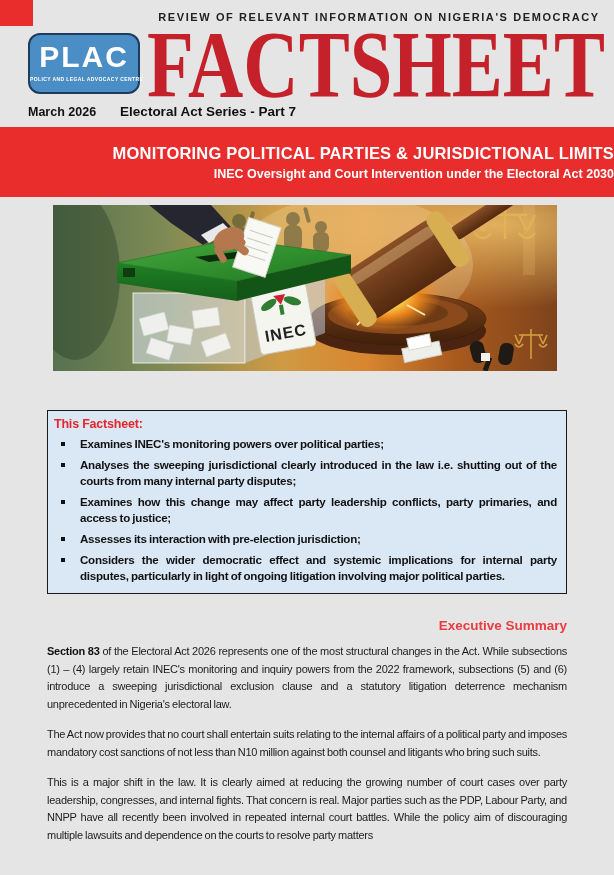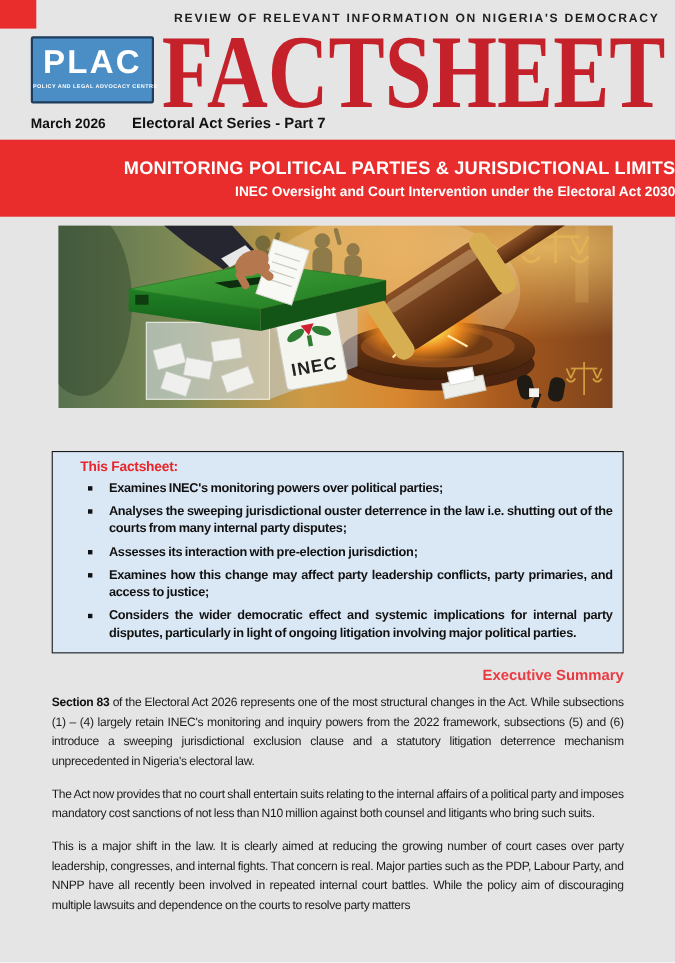--- a/index.html
+++ b/index.html
@@ -8,21 +8,21 @@
     overflow:hidden; font-family:"Liberation Sans", sans-serif;
   }
   .corner-mark { position:absolute; left:0; top:0; width:33px; height:26px; background:#e92c2c; }
 
   .tagline {
     position:absolute; left:148px; top:11px; width:462px; text-align:center;
     font-size:11px; font-weight:bold; letter-spacing:1.6px; color:#232020; white-space:nowrap;
   }
   .logo {
     position:absolute; left:28px; top:33px; width:112px; height:61px; box-sizing:border-box;
-    background:#4a8ec5; border:2px solid #1d3c5e; border-radius:2px; text-align:center;
+    background:#4a8ec5; border:2px solid #1d3c5e; border-radius:12px; text-align:center;
   }
   .logo-acronym { font-size:30px; font-weight:bold; color:#fff; letter-spacing:2px; line-height:1; margin-top:7px; }
   .logo-name { font-size:5px; font-weight:bold; color:#fff; letter-spacing:0.4px; margin-top:4px; white-space:nowrap; }
 
   .masthead-svg { position:absolute; left:147px; top:20px; display:block; }
 
   .meta-row {
     position:absolute; left:28px; right:31px; top:104px;
     display:flex; justify-content:flex-start; align-items:baseline;gap:24px;
   }
@@ -35,21 +35,21 @@
   }
   .banner-title { font-size:16.5px; font-weight:bold; letter-spacing:0.2px; white-space:nowrap; }
   .banner-subtitle { font-size:12.5px; font-weight:bold; white-space:nowrap; }
 
   .hero { position:absolute; left:53px; top:205px; width:504px; height:166px; display:block; }
 
   .content { position:absolute; left:47px; top:410px; width:520px; }
 
   .factsheet-box {
     box-sizing:border-box; border:1.6px solid #1a1a1a; background:#dae7f5;
-    padding:6px 9px 9px 25px; margin-bottom:12px;
+    padding:6px 9px 9px 6px; margin-bottom:24px;
   }
   .box-title { color:#e8252a; font-weight:bold; font-size:12.5px; letter-spacing:-0.2px; margin-bottom:5px; }
   .bullets { list-style:none; margin:0; padding:0; }
   .bullets li {
     position:relative; padding-left:26px; font-size:11.6px; line-height:16px;
     text-align:justify; color:#121212; letter-spacing:-0.25px; word-spacing:-0.6px; margin-bottom:5px;font-weight:bold;
   }
   .bullets li:last-child { margin-bottom:0; }
   .bullets li::before { content:""; position:absolute; left:7px; top:6px; width:4px; height:4px; background:#111; }
 
@@ -247,23 +247,23 @@
       </g>
     </g>
   </svg>
 
   <main class="content">
 
     <section class="factsheet-box">
       <div class="box-title">This Factsheet:</div>
       <ul class="bullets">
         <li>Examines INEC's monitoring powers over political parties;</li>
-        <li>Analyses the sweeping jurisdictional ouster deterrence in the law  i.e. shutting out of the courts from many internal party disputes;</li>
+        <li>Analyses the sweeping jurisdictional clearly introduced in the law  i.e. shutting out of the courts from many internal party disputes;</li>
+        <li>Examines how this change may affect party leadership conflicts, party primaries, and access to justice;</li>
         <li>Assesses its interaction with pre-election jurisdiction;</li>
-        <li>Examines how this change may affect party leadership conflicts, party primaries, and access to justice;</li>
         <li>Considers the wider democratic effect and systemic implications for internal party disputes, particularly in light of ongoing litigation involving major political parties.</li>
       </ul>
     </section>
 
     <section class="summary">
       <h2 class="summary-heading">Executive Summary</h2>
       <p><strong>Section 83</strong><span> of the Electoral Act 2026 represents one of the most structural changes in the Act. While subsections (1) – (4) largely retain INEC's monitoring and inquiry powers from the 2022 framework, subsections (5) and (6) introduce a sweeping jurisdictional exclusion clause and a statutory litigation deterrence mechanism unprecedented in Nigeria's electoral law.</span></p>
       <p>The Act now provides that no court shall entertain suits relating to the internal affairs of a political party and imposes mandatory cost sanctions of not less than N10 million against both counsel and litigants who bring such suits.</p>
       <p>This is a major shift in the law. It is clearly aimed at reducing the growing number of court cases over party leadership, congresses, and internal fights. That concern is real. Major parties such as the PDP, Labour Party, and NNPP have all recently been involved in repeated internal court battles. While the policy aim of discouraging multiple lawsuits and dependence on the courts to resolve party matters</p>
     </section>

